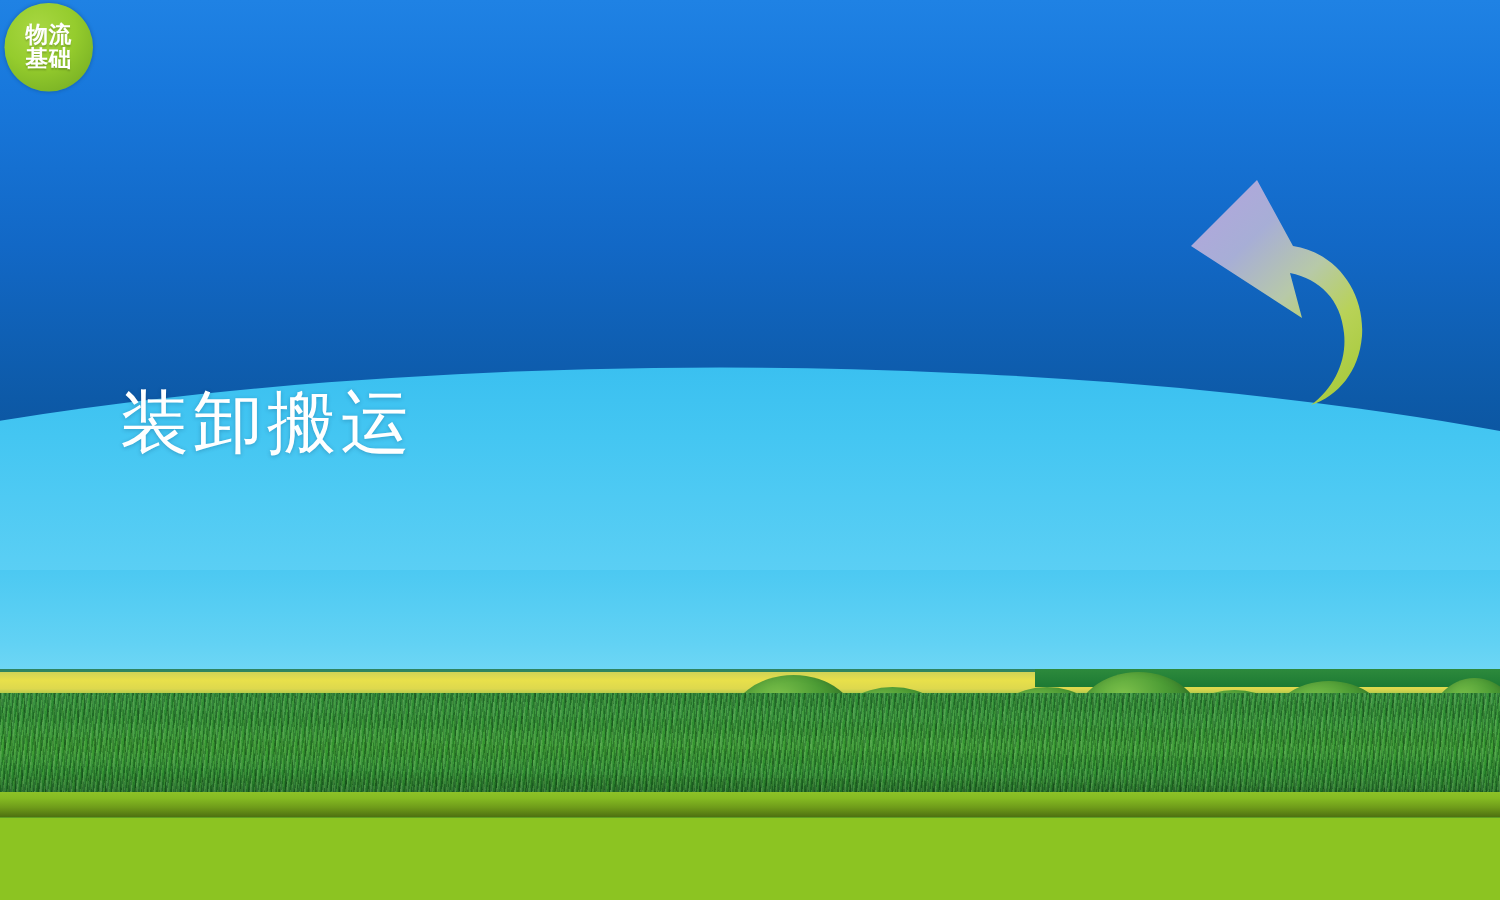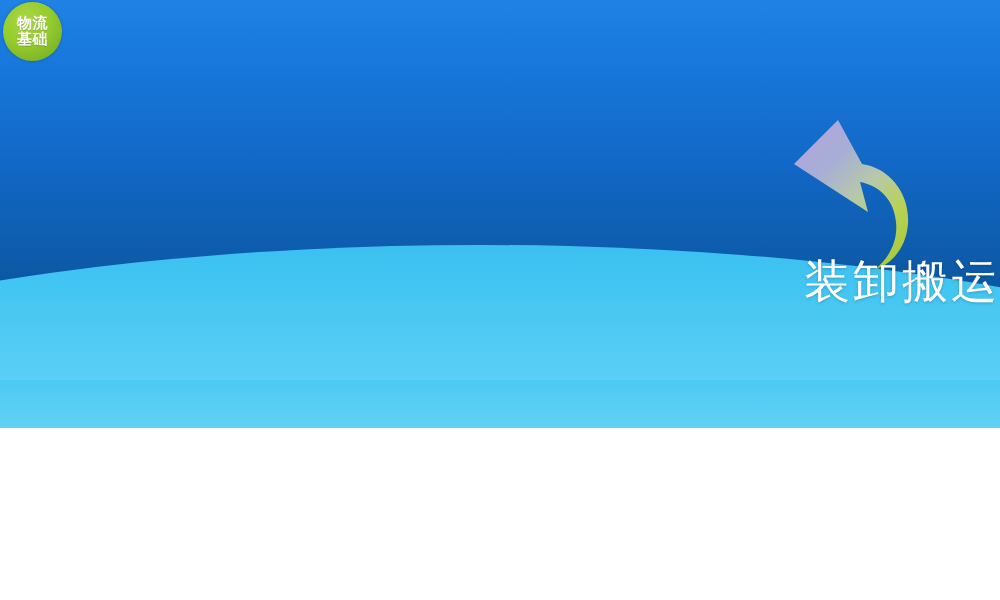--- a/index.html
+++ b/index.html
@@ -7,21 +7,21 @@
     padding: 0;
     background: #ffffff;
   }
   body {
     font-family: "Liberation Sans", "DejaVu Sans", sans-serif;
   }
 
   #slide {
     position: relative;
     width: 1000px;
-    height: 428px;
+    height: 600px;
     overflow: hidden;
     background: #15803d;
   }
 
   
   .sky-upper {
     position: absolute;
     left: 0; top: 0;
     width: 1000px;
     height: 340px;
@@ -139,21 +139,21 @@
     text-shadow: 0 1px 1px rgba(0,0,0,.18);
     font-family: "DejaVu Sans", "Liberation Sans", sans-serif;
   }
 
   
   .title-block {
     position: absolute;
     left: 0;
     top: 258px;
     width: 1000px;
-    text-align: right;
+    text-align: left;
     pointer-events: none;
   }
   .main-title {
     color: #ffffff;
     font-size: 46px;
     font-weight: 400;
     letter-spacing: 3px;
     line-height: 1;
     font-family: "DejaVu Sans", "Liberation Sans", sans-serif;
     text-shadow: 0 1px 3px rgba(0,40,80,.25);

